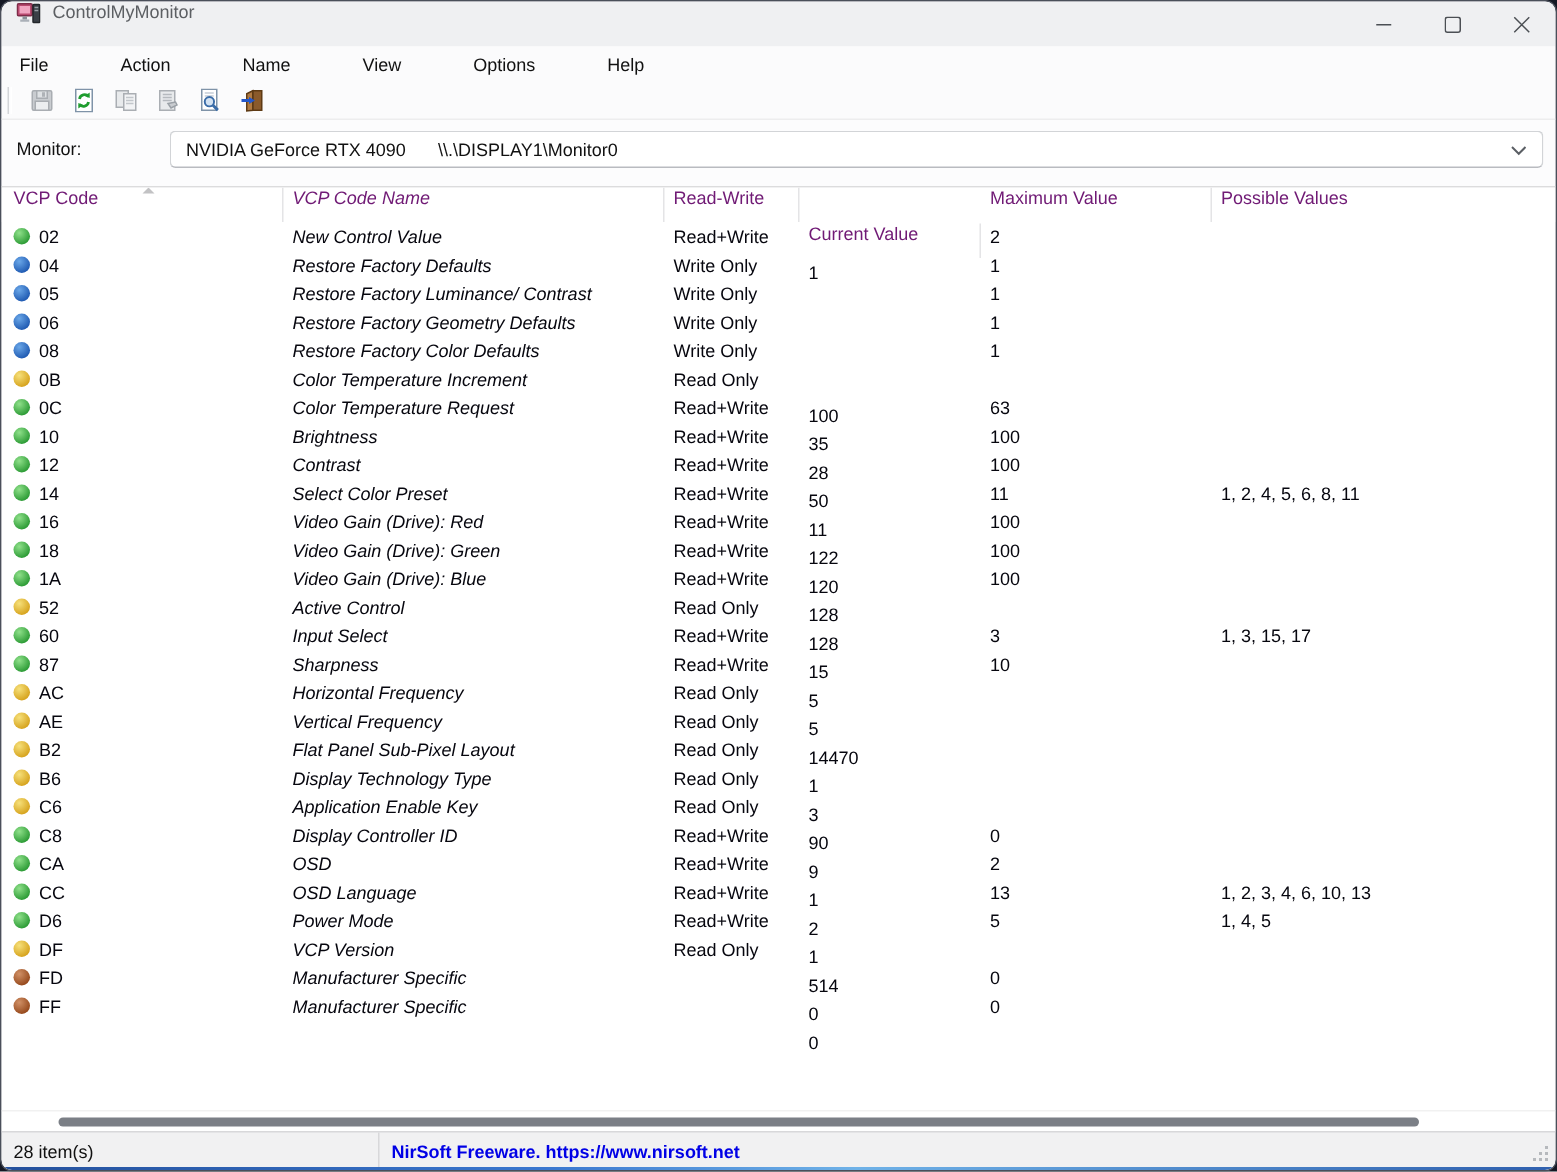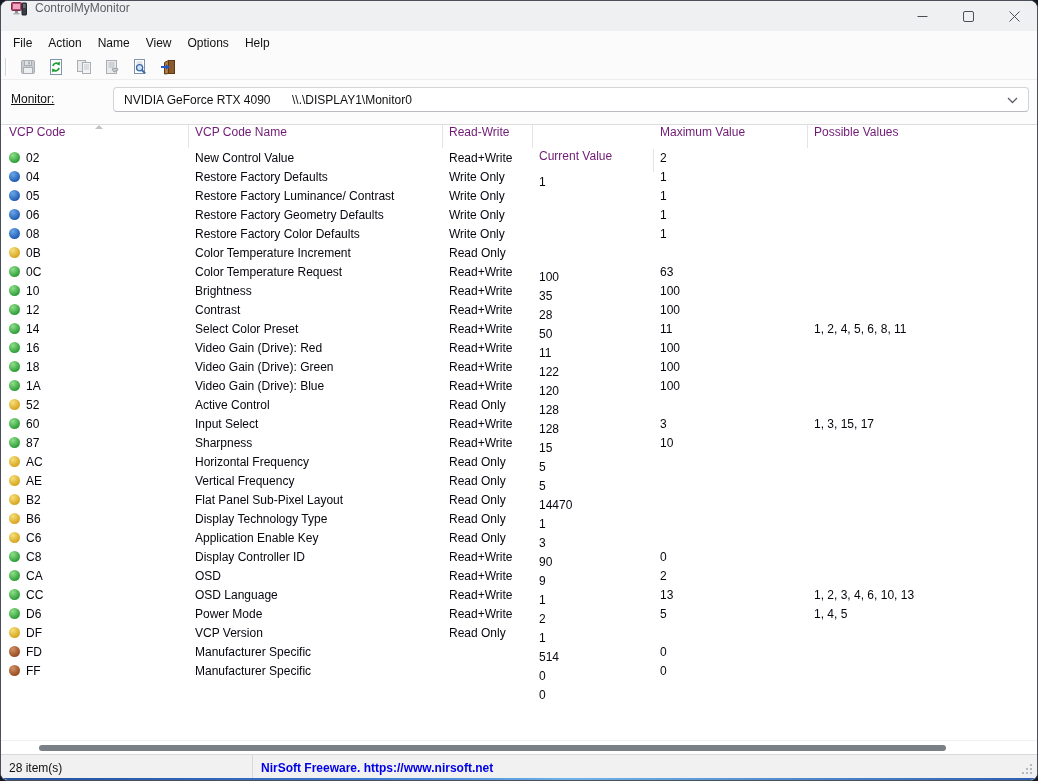--- a/index.html
+++ b/index.html
@@ -29,21 +29,21 @@
   .titlebar-spacer { flex:1; }
   .caption-btn {
     width:46px; height:30px; display:flex; align-items:center; justify-content:center;
     color:#4b4f54;
   }
   .caption-btn svg { display:block; }
   
   .menubar {
     height:23px; background:#fbfbfc;
     display:flex; align-items:center;
-    padding-left:4px; flex:0 0 auto;
+    padding-left:4px; flex:0 0 auto;gap:32px;
   }
   .menu-item {
     font-size:12px; color:#111; padding:3px 8px; cursor:default;
   }
   
   .toolbar {
     height:26px; background:#fbfbfc;
     display:flex; align-items:center; gap:6px;
     padding-left:4px; flex:0 0 auto;
     border-bottom:1px solid #ededee;
@@ -53,21 +53,21 @@
     margin-right:3px;
   }
   .tool-btn { width:22px; height:22px; display:flex; align-items:center; justify-content:center; }
   .tool-btn svg { display:block; }
   
   .monitor-panel {
     height:44px; background:#fcfcfd; flex:0 0 auto;
     position:relative;
   }
   .monitor-label {
-    position:absolute; left:10px; top:12px; font-size:12px; color:#111;text-decoration:underline;
+    position:absolute; left:10px; top:12px; font-size:12px; color:#111;
   }
   .monitor-combo {
     position:absolute; left:112px; top:7px; width:916px; height:25px;
     background:#fff; border:1px solid #d2d4d7; border-bottom-color:#b9bbc0;
     border-radius:4px;
     display:flex; align-items:center; font-size:12px; color:#111;
     padding:0 10px; cursor:default;
   }
   .combo-device { display:inline-block; width:168px; }
   .combo-chevron { margin-left:auto; color:#5a5e64; }
@@ -83,21 +83,21 @@
     height:23px; display:flex; align-items:flex-start;
     padding-left:6px; border-right:1px solid #e4e4e6;
     color:#701a75; white-space:nowrap; overflow:hidden;
   }
   .sort-arrow {
     width:0; height:0; margin-left:30px;
     border-left:4px solid transparent; border-right:4px solid transparent;
     border-bottom:4px solid #c2c2c4;
   }
   .c0 { width:188px; padding-left:8px; }
-  .c1 { width:254px; }
+  .c1 { width:254px;font-style:italic; }
   .c2 { width:90px; }
   .c3 { width:121px;margin-top:48px; }
   .c4 { width:154px; }
   .c5 { flex:1; border-right:none; }
   .lv-row { display:flex; height:19px; align-items:center; white-space:nowrap; }
   .cell { overflow:hidden; white-space:nowrap; padding-left:6px; }
   .cell.c0 { display:flex; align-items:center; gap:6px; padding-left:8px; }
   .dot {
     width:11px; height:11px; border-radius:50%;
     flex:0 0 auto;

